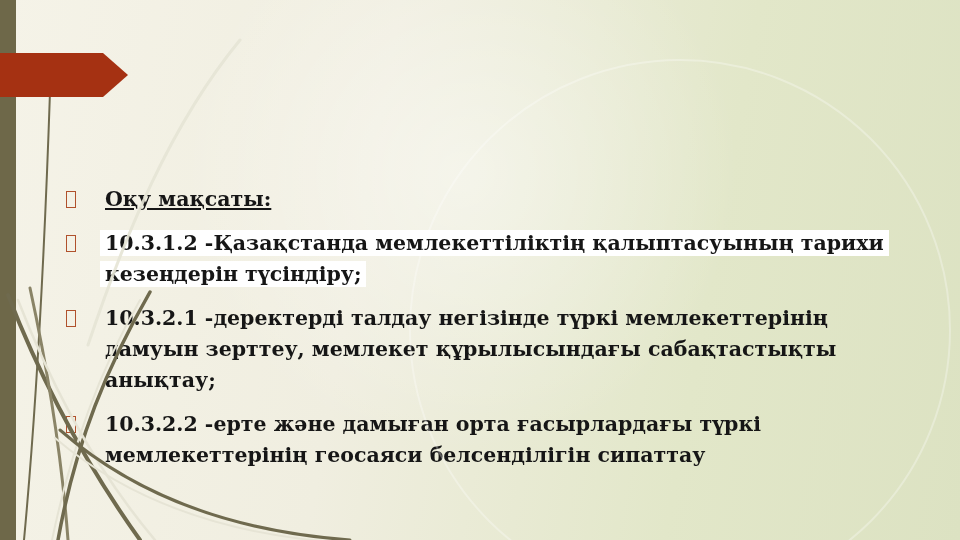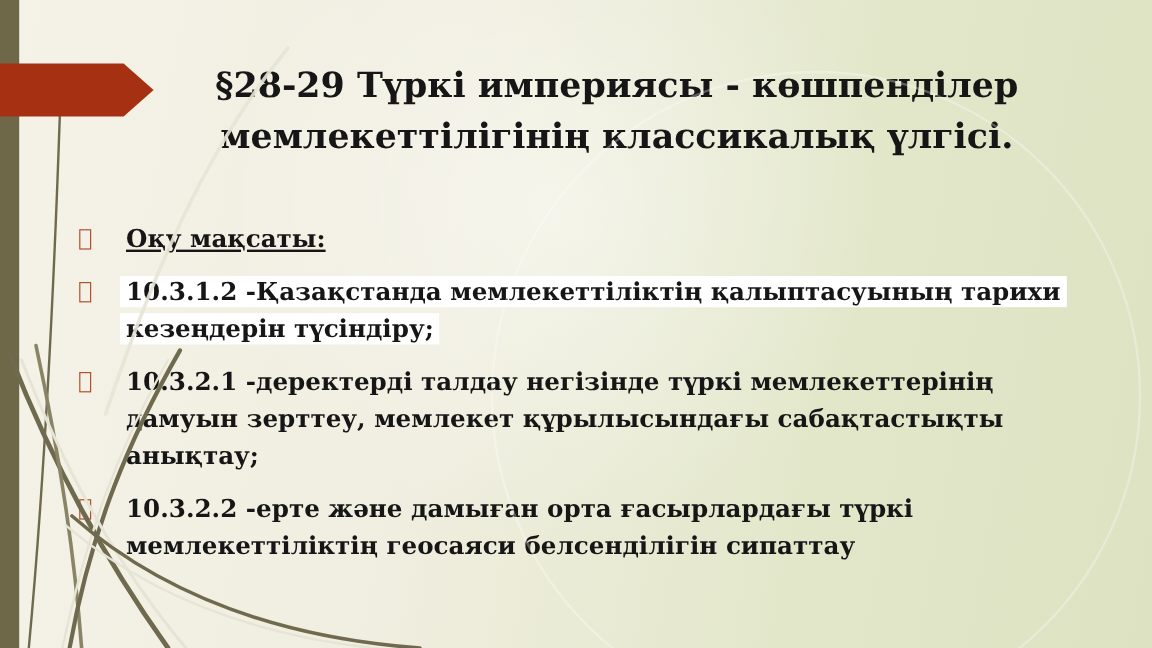--- a/index.html
+++ b/index.html
@@ -69,37 +69,33 @@
       <path d="M150 292 C108 365 76 440 58 540" style="stroke:var(--stem-dark)" stroke-width="3.5"></path>
       <path d="M140 300 C100 370 72 445 52 540" style="stroke:var(--stem-light)" stroke-width="2"></path>
       <path d="M18 300 C55 395 100 475 155 540" style="stroke:var(--stem-light)" stroke-width="2.5"></path>
       <path d="M60 430 C140 500 240 532 350 540" style="stroke:var(--stem-dark)" stroke-width="3"></path>
       <path d="M55 438 C135 506 235 536 345 543" style="stroke:var(--stem-light)" stroke-width="2"></path>
       <path d="M88 345 C125 235 170 125 240 40" style="stroke:var(--stem-light)" stroke-width="3" stroke-opacity="0.9"></path>
     </g>
     <polygon points="0,53 103,53 128,75 103,97 0,97" style="fill:var(--arrow)"></polygon>
   </svg>
 
-  <div class="title">
-    <div>§28-29 Түркі империясы - көшпенділер</div>
-    <div>мемлекеттілігінің классикалық үлгісі.</div>
-  </div>
 
   <ul class="objectives">
     <li class="item underlined">
       <span class="marker"></span>
       <span class="item-text"><span>Оқу мақсаты: </span></span>
     </li>
     <li class="item highlighted">
       <span class="marker"></span>
       <span class="item-text"><span>10.3.1.2 -Қазақстанда мемлекеттіліктің қалыптасуының тарихи кезеңдерін түсіндіру;</span></span>
     </li>
     <li class="item">
       <span class="marker"></span>
       <span class="item-text"><span>10.3.2.1 -деректерді талдау негізінде түркі мемлекеттерінің дамуын зерттеу, мемлекет құрылысындағы сабақтастықты анықтау;</span></span>
     </li>
     <li class="item">
       <span class="marker"></span>
-      <span class="item-text"><span>10.3.2.2 -ерте және дамыған орта ғасырлардағы түркі мемлекеттіліктің геосаяси белсенділігін сипаттау</span></span>
+      <span class="item-text"><span>10.3.2.2 -ерте және дамыған орта ғасырлардағы түркі мемлекеттерінің геосаяси белсенділігін сипаттау</span></span>
     </li>
   </ul>
 
 </div>
 
 </body></html>

